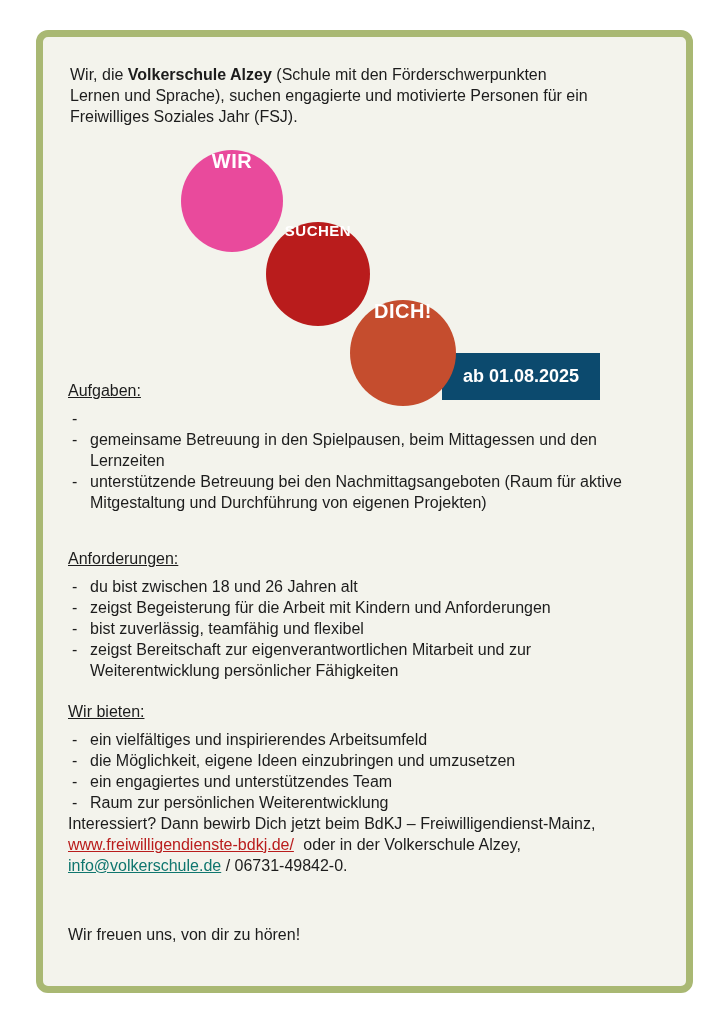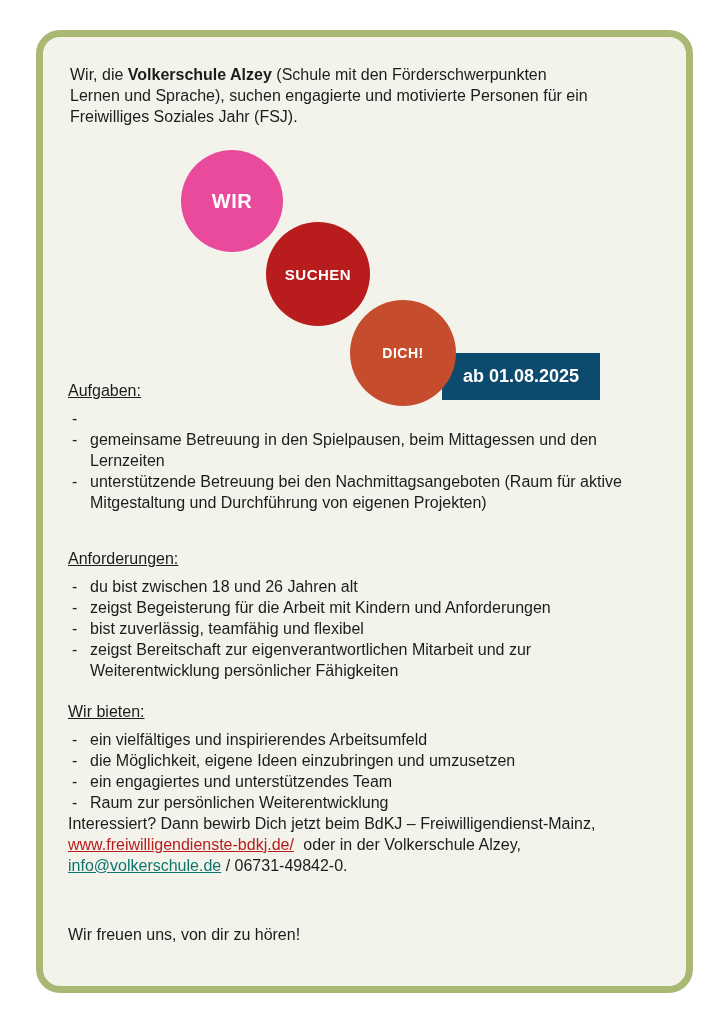--- a/index.html
+++ b/index.html
@@ -16,45 +16,45 @@
     overflow: hidden;
   }
   .flyer {
     position: absolute;
     left: 36px;
     top: 30px;
     width: 657px;
     height: 963px;
     box-sizing: border-box;
     border: 7px solid #a9b873;
-    border-radius: 24px;
+    border-radius: 12px;
     background: #f3f3ec;
   }
   .intro {
     position: absolute;
     left: 27px;
     top: 27px;
     width: 600px;
     font-size: 16px;
     line-height: 21px;
   }
   .intro .b { font-weight: bold; }
   .circle {
     position: absolute;
     border-radius: 50%;
     display: flex;
-    align-items: center;
+    align-items: flex-start;
     justify-content: center;
     color: #ffffff;
     font-weight: bold;
     letter-spacing: 0.5px;
   }
   .c-wir    { left: 138px; top: 113px; width: 102px; height: 102px; background: #e94a9c; font-size: 20px; }
   .c-suchen { left: 223px; top: 185px; width: 104px; height: 104px; background: #b91c1c; font-size: 15px; }
-  .c-dich   { left: 307px; top: 263px; width: 106px; height: 106px; background: #c54d2e; font-size: 14px; z-index: 2; }
+  .c-dich   { left: 307px; top: 263px; width: 106px; height: 106px; background: #c54d2e; font-size: 20px; z-index: 2; }
   .datebox {
     position: absolute;
     left: 399px; top: 316px;
     width: 158px; height: 47px;
     background: #0c4a6e;
     color: #ffffff;
     font-weight: bold;
     font-size: 18px;
     display: flex;
     align-items: center;

